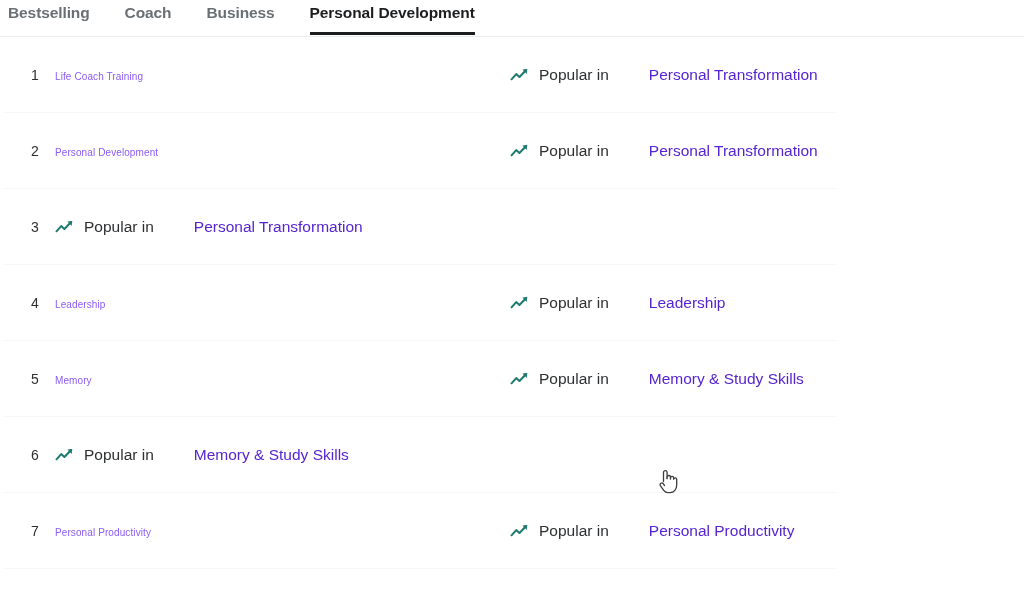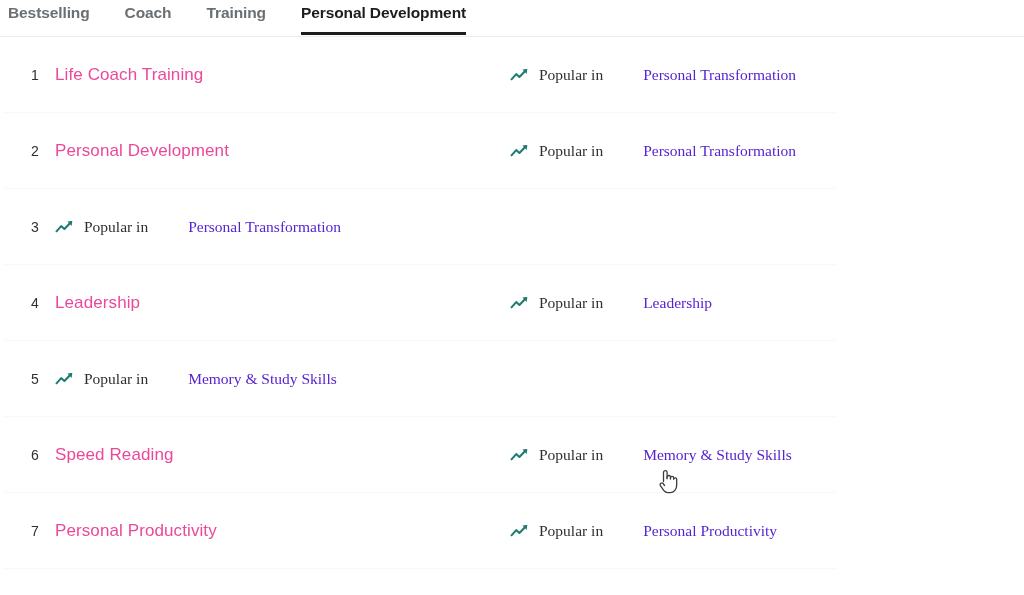--- a/index.html
+++ b/index.html
@@ -85,37 +85,36 @@
     background: #f7f8f8;
   }
   .rank {
     width: 24px;
     flex: 0 0 auto;
     font-size: 14px;
     color: #2d2f31;
     line-height: 1;
   }
   .topic-link {
-    font-size: 17px;
-    color: #ec4899;
+    font-size: 10px;
+    color: #8b5cf6;
     text-decoration: none;
     line-height: 1.2;
     cursor: pointer;
     letter-spacing: 0.1px;
   }
   .topic-cell {
     flex: 0 0 auto;
     width: 455px;
   }
 
   .popular-cell {
     display: flex;
     align-items: center;
     flex: 0 0 auto;
-    font-family: Liberation Serif, serif;
   }
   .trend-icon {
     width: 21px;
     height: 16px;
     flex: 0 0 auto;
     margin-right: 8px;
     display: block;
   }
   .popular-text {
     font-size: 15.5px;
@@ -144,21 +143,21 @@
   }
 </style>
 </head>
 <body>
 
 <div class="page">
 
   <div class="tabbar" id="tabbar">
       <button class="tab">Bestselling</button>
       <button class="tab">Coach</button>
-      <button class="tab">Training</button>
+      <button class="tab">Business</button>
       <button class="tab active">Personal Development</button>
     </div>
 
   <div class="list" id="topics-list">
       <div class="row">
         <div class="rank">1</div>
         <div class="topic-cell"><a class="topic-link">Life Coach Training</a></div>
         <div class="popular-cell">
           <span style="display: flex;">
             <svg class="trend-icon" viewBox="0 0 21 16" aria-hidden="true">
@@ -206,34 +205,34 @@
               <path d="M1.5 12.3 L6.2 7.1 L9.4 10.0 L16.2 3.0" fill="none" stroke="#1e7a6f" stroke-width="2" stroke-linecap="round" stroke-linejoin="round"></path>
               <path d="M12.4 2.6 L17.2 2.1 L16.7 6.9 Z" fill="#1e7a6f"></path>
             </svg>
           </span>
           <span class="popular-text">Popular in </span>
           <a class="cat-link">Leadership</a>
         </div>
       </div>
       <div class="row">
         <div class="rank">5</div>
+        <div class="topic-cell"><a class="topic-link">Memory</a></div>
         <div class="popular-cell">
           <span style="display: flex;">
             <svg class="trend-icon" viewBox="0 0 21 16" aria-hidden="true">
               <path d="M1.5 12.3 L6.2 7.1 L9.4 10.0 L16.2 3.0" fill="none" stroke="#1e7a6f" stroke-width="2" stroke-linecap="round" stroke-linejoin="round"></path>
               <path d="M12.4 2.6 L17.2 2.1 L16.7 6.9 Z" fill="#1e7a6f"></path>
             </svg>
           </span>
           <span class="popular-text">Popular in </span>
           <a class="cat-link">Memory &amp; Study Skills</a>
         </div>
       </div>
       <div class="row">
         <div class="rank">6</div>
-        <div class="topic-cell"><a class="topic-link">Speed Reading</a></div>
         <div class="popular-cell">
           <span style="display: flex;">
             <svg class="trend-icon" viewBox="0 0 21 16" aria-hidden="true">
               <path d="M1.5 12.3 L6.2 7.1 L9.4 10.0 L16.2 3.0" fill="none" stroke="#1e7a6f" stroke-width="2" stroke-linecap="round" stroke-linejoin="round"></path>
               <path d="M12.4 2.6 L17.2 2.1 L16.7 6.9 Z" fill="#1e7a6f"></path>
             </svg>
           </span>
           <span class="popular-text">Popular in </span>
           <a class="cat-link">Memory &amp; Study Skills</a>
         </div>

